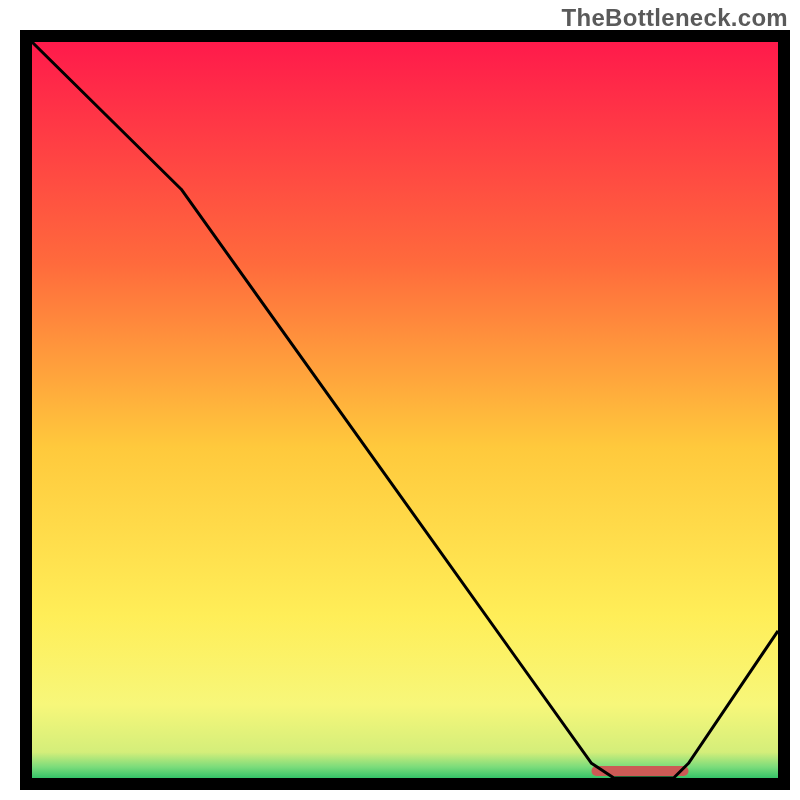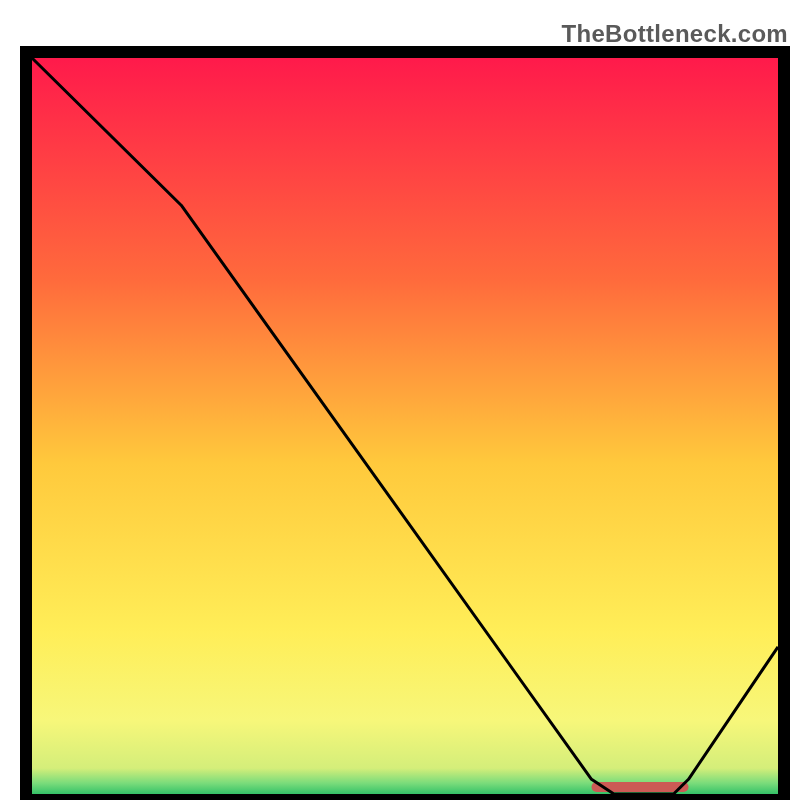--- a/index.html
+++ b/index.html
@@ -7,21 +7,20 @@
     padding: 0;
     width: 800px;
     height: 800px;
     background: #fff;
     font-family: Arial, Helvetica, sans-serif;
   }
   #wrap {
     position: relative;
     width: 800px;
     height: 660px;
-    margin-top: 16px;
   }
   #watermark {
     position: absolute;
     top: 4px;
     right: 12px;
     color: #5a5a5a;
     font-size: 24px;
     font-weight: 600;
     letter-spacing: 0.3px;
   }

